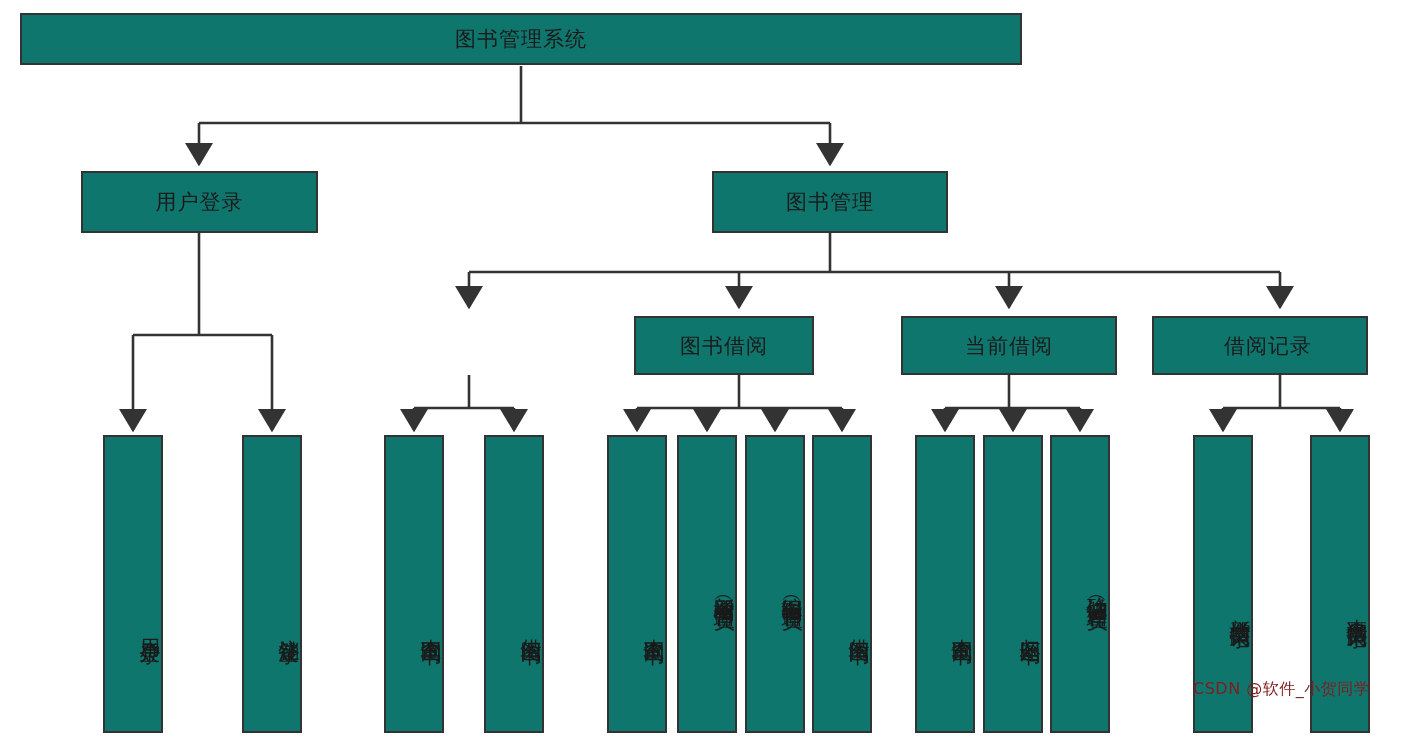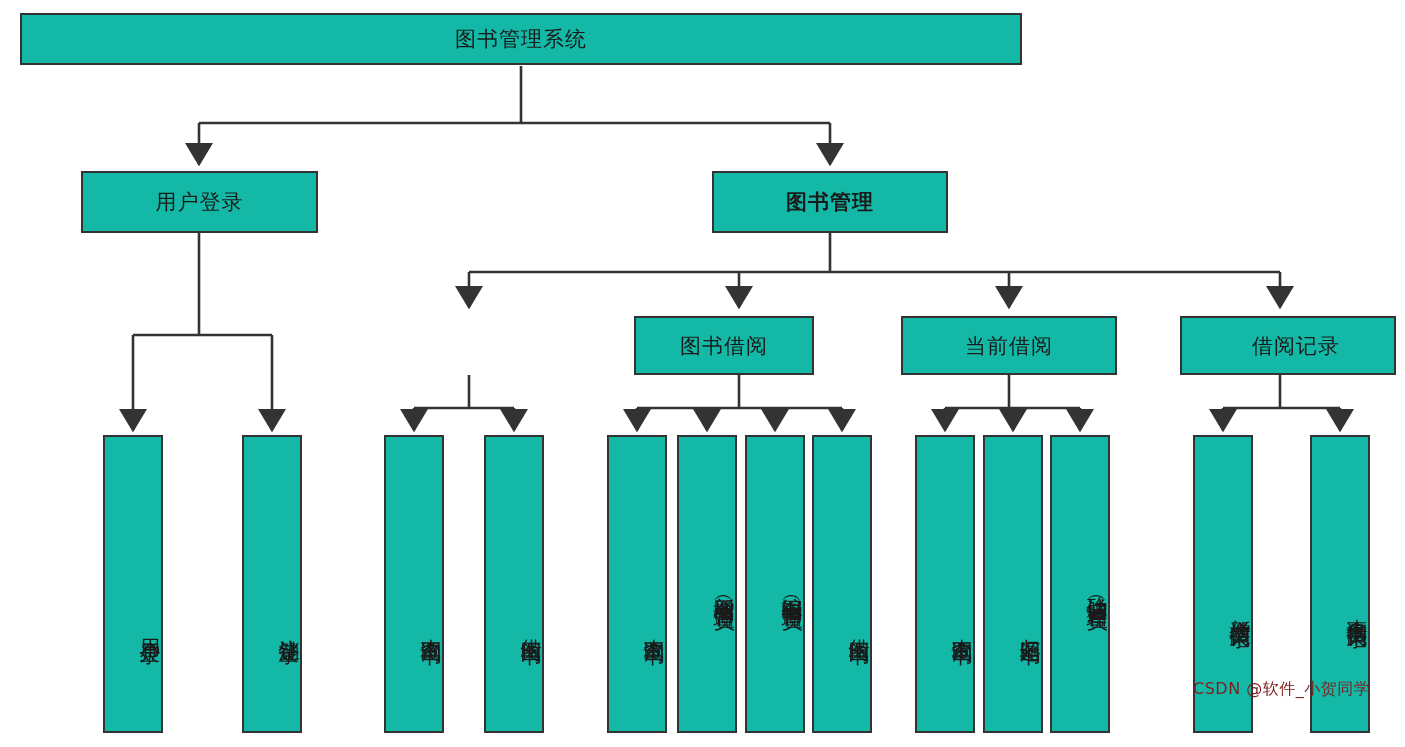--- a/index.html
+++ b/index.html
@@ -21,21 +21,21 @@
     position: absolute;
     left: 0;
     top: 0;
     width: 1405px;
     height: 747px;
     pointer-events: none;
   }
   .node {
     position: absolute;
     box-sizing: border-box;
-    background: #14b8a6;
+    background: #0f766e;
     border: 2px solid #333333;
     display: flex;
     align-items: center;
     justify-content: center;
     color: #1a1a1a;
   }
   .node.horiz {
     font-size: 21px;
     letter-spacing: 1px;
   }
@@ -121,31 +121,31 @@
     </g>
   </svg>
 
   <div class="node horiz" style="left:20px; top:13px; width:1002px; height:52px;">
     <span class="node-label">图书管理系统</span>
   </div>
 
   <div class="node horiz" style="left:81px; top:171px; width:237px; height:62px;">
     <span class="node-label">用户登录</span>
   </div>
-  <div class="node horiz" style="left:712px; top:171px; width:236px; height:62px;font-weight:bold;">
+  <div class="node horiz" style="left:712px; top:171px; width:236px; height:62px;">
     <span class="node-label">图书管理</span>
   </div>
 
   <div class="node horiz" style="left:901px; top:316px; width:216px; height:59px;">
     <span class="node-label">当前借阅</span>
   </div>
   <div class="node horiz" style="left:634px; top:316px; width:180px; height:59px;">
     <span class="node-label">图书借阅</span>
   </div>
-  <div class="node horiz" style="left:1180px; top:316px; width:216px; height:59px;padding-left:16px;">
+  <div class="node horiz" style="left:1152px; top:316px; width:216px; height:59px;padding-left:16px;">
     <span class="node-label">借阅记录</span>
   </div>
 
   <div class="node vert" style="left:103px; top:435px; width:60px; height:298px; padding-top:84px;">
     <span class="node-label">用户登录</span>
   </div>
   <div class="node vert" style="left:242px; top:435px; width:60px; height:298px; padding-top:84px;">
     <span class="node-label">注销登录</span>
   </div>
 

